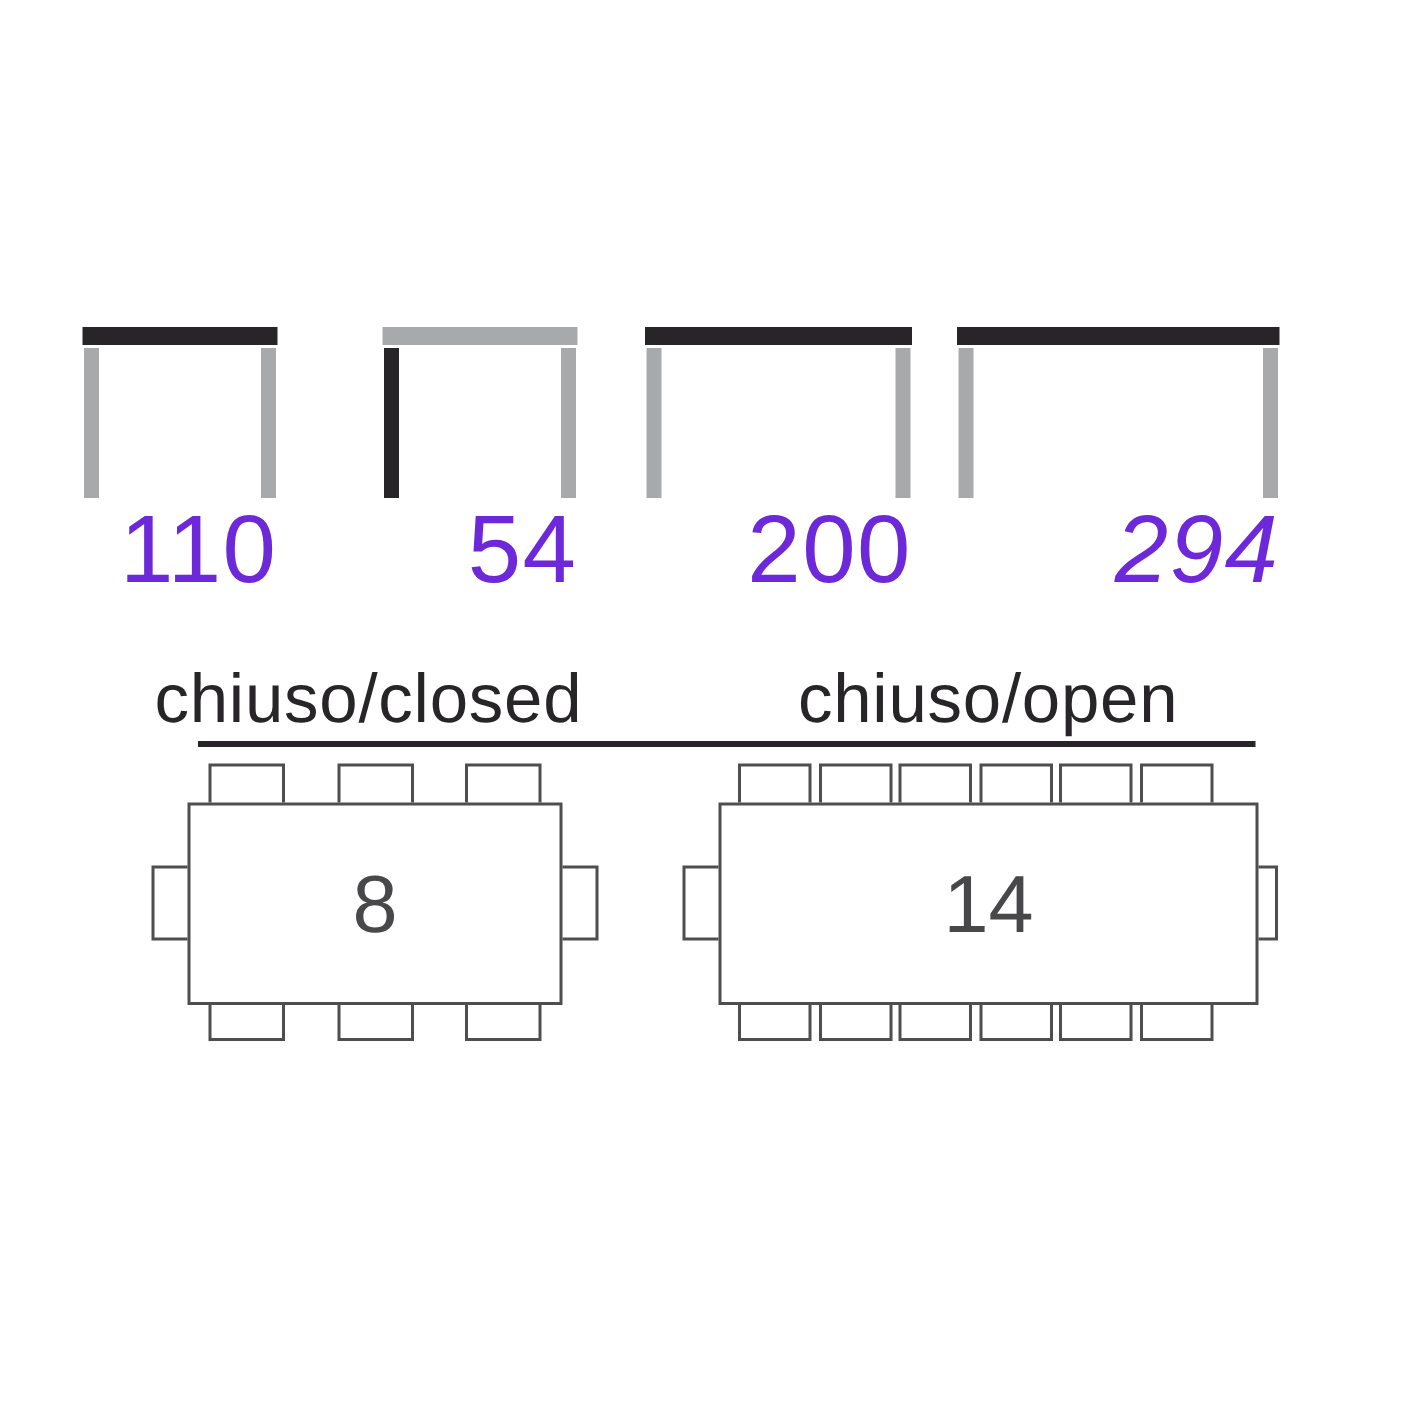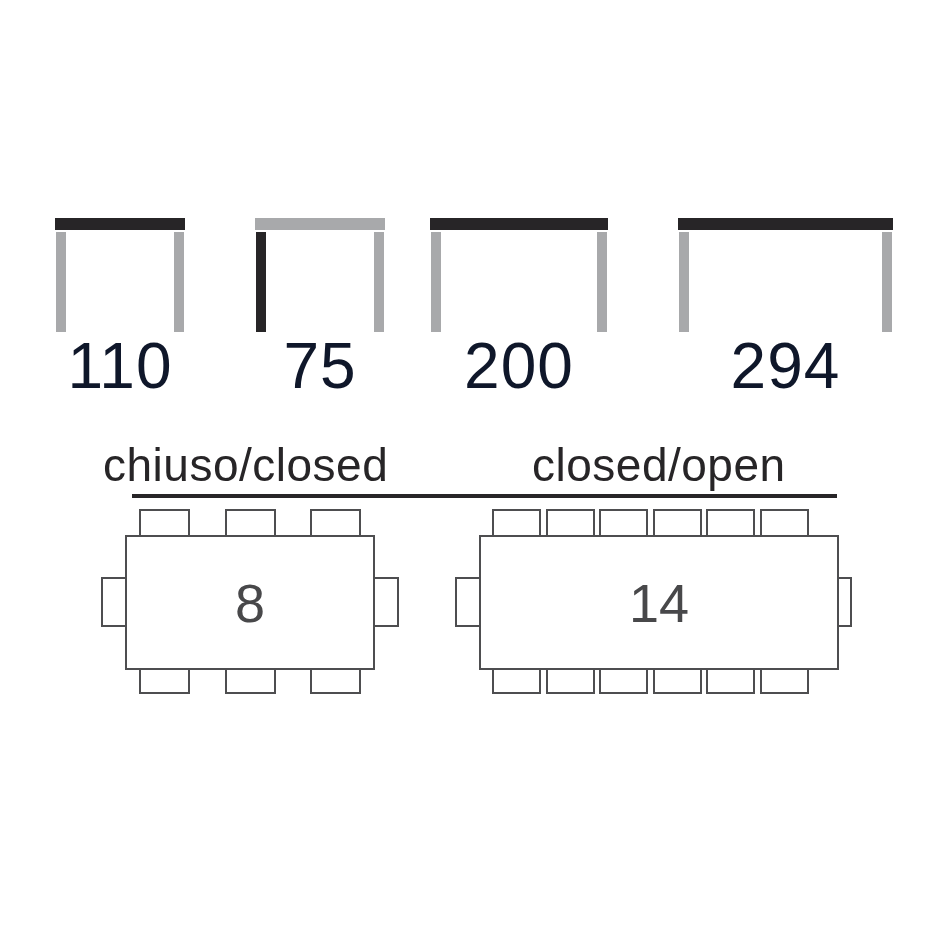--- a/index.html
+++ b/index.html
@@ -17,28 +17,28 @@
   .dim-diagram .bar {
     position: absolute; top: 0; left: 0; right: 0; height: 12px;
   }
   .dim-diagram .leg {
     position: absolute; top: 14px; width: 10px; height: 100px;
   }
   .dim-diagram .leg.left  { left: 1px; }
   .dim-diagram .leg.right { right: 1px; }
   .dim-label {
     position: absolute; top: 116px; left: 0; right: 0;
-    text-align: center;
+    text-align: right;
     font-size: 64px; line-height: 1; font-weight: 500;
-    color: #0f172a; letter-spacing: 1px;
+    color: #6d28d9; letter-spacing: 1px;
   }
   #diagram-110 { left: 55px;  width: 130px; }
   #diagram-75  { left: 255px; width: 130px; }
   #diagram-200 { left: 430px; width: 178px; }
-  #diagram-294 { left: 678px; width: 215px; }
+  #diagram-294 { left: 638px; width: 215px; font-style: italic; }
 
   
   .section-label {
     position: absolute; top: 440px;
     font-size: 46px; line-height: 1.1; font-weight: 500;
     color: #272527; letter-spacing: 0.5px;
     white-space: nowrap;
   }
   #label-closed { left: 103px; }
   #label-open   { left: 532px; }
@@ -98,39 +98,39 @@
     <div class="bar" style="background: rgb(39, 37, 39);"></div>
     <div class="leg left" style="background: rgb(168, 169, 171);"></div>
     <div class="leg right" style="background: rgb(168, 169, 171);"></div>
     <div class="dim-label">110</div>
   </div>
 
   <div class="dim-diagram" id="diagram-75">
     <div class="bar" style="background: rgb(168, 169, 171);"></div>
     <div class="leg left" style="background: rgb(39, 37, 39);"></div>
     <div class="leg right" style="background: rgb(168, 169, 171);"></div>
-    <div class="dim-label">75</div>
+    <div class="dim-label">54</div>
   </div>
 
   <div class="dim-diagram" id="diagram-200">
     <div class="bar" style="background: rgb(39, 37, 39);"></div>
     <div class="leg left" style="background: rgb(168, 169, 171);"></div>
     <div class="leg right" style="background: rgb(168, 169, 171);"></div>
     <div class="dim-label">200</div>
   </div>
 
   <div class="dim-diagram" id="diagram-294">
     <div class="bar" style="background: rgb(39, 37, 39);"></div>
     <div class="leg left" style="background: rgb(168, 169, 171);"></div>
     <div class="leg right" style="background: rgb(168, 169, 171);"></div>
     <div class="dim-label">294</div>
   </div>
 
   <div class="section-label" id="label-closed">chiuso/closed</div>
-  <div class="section-label" id="label-open">closed/open</div>
+  <div class="section-label" id="label-open">chiuso/open</div>
   <div id="section-underline"></div>
 
   <div class="chair-row" id="chairs-closed-top">
       <div class="chair"></div>
       <div class="chair"></div>
       <div class="chair"></div>
     </div>
   <div class="chair-row" id="chairs-closed-bottom">
       <div class="chair"></div>
       <div class="chair"></div>

